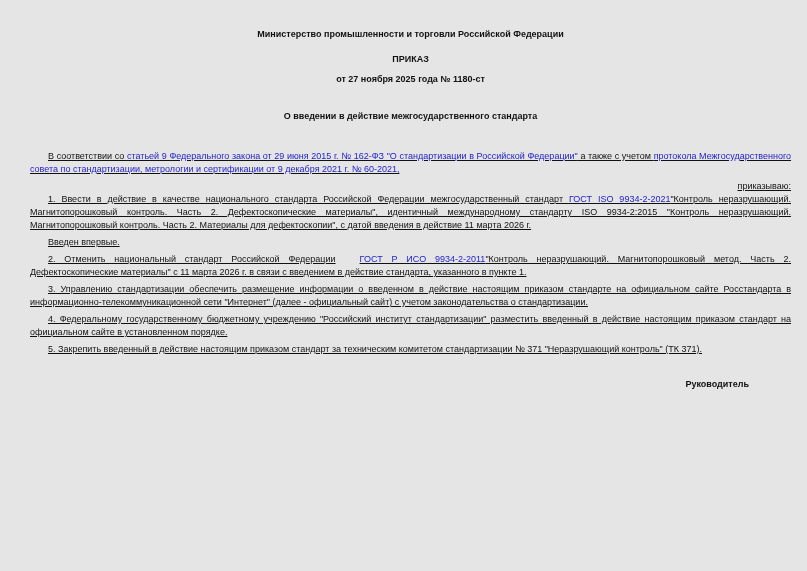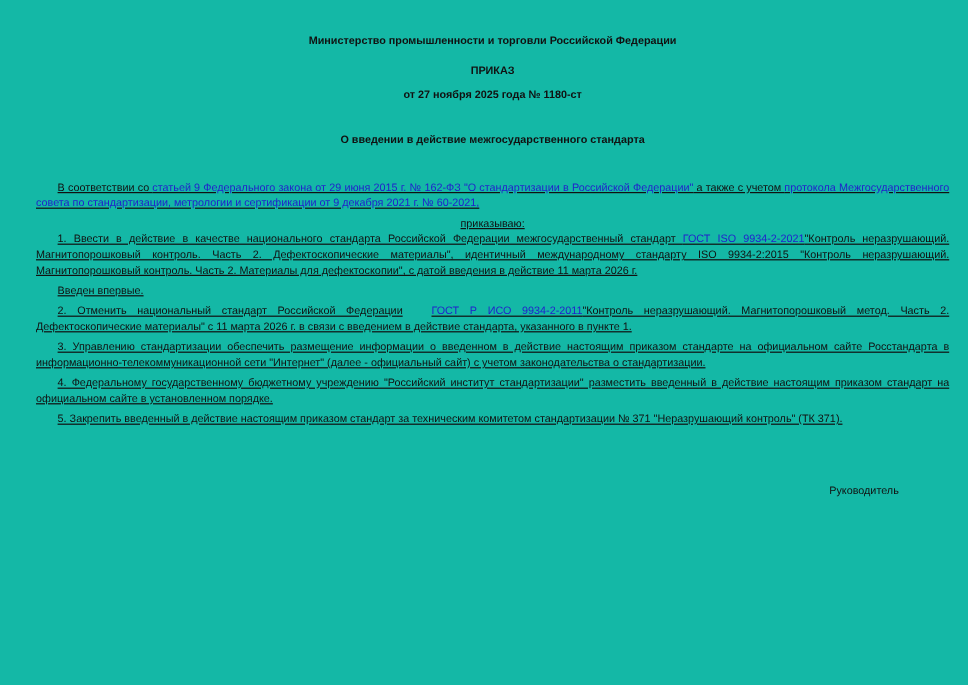--- a/index.html
+++ b/index.html
@@ -4,21 +4,21 @@
 <style>
   html, body {
     margin: 0;
     padding: 0;
     background: #ffffff;
   }
   .page {
     position: relative;
     width: 807px;
     min-height: 571px;
-    background: #14b8a6;
+    background: #e5e5e5;
     font-family: "Liberation Sans", sans-serif;
     color: #111111;
     box-sizing: border-box;
     padding: 28px 16px 20px 30px;
   }
   .doc-header {
     text-align: center;
     font-weight: bold;
     font-size: 9px;
     line-height: 12px;
@@ -37,34 +37,35 @@
   .doc-body {
     margin-top: 28px;
     font-size: 9px;
     line-height: 13px;
   }
   .doc-body p {
     margin: 0 0 4px 0;
     text-align: justify;
     text-decoration: underline;
   }
-  .doc-body p.no-indent { text-indent: 0; text-align: center; }
+  .doc-body p.no-indent { text-indent: 0; text-align: right; }
   .doc-body p.indent { text-indent: 18px; }
   .doc-body p.tight { margin-bottom: 0; }
   .doc-link {
     color: #2222cc;
     text-decoration: none;
     cursor: pointer;
   }
   .signature {
-    margin-top: 47px;
+    margin-top: 22px;
     padding-right: 42px;
     text-align: right;
     font-size: 9px;
     line-height: 13px;
+    font-weight: bold;
   }
   .signature div { margin: 0; }
 </style>
 </head>
 <body>
 
 <div class="page">
 
   <div class="doc-header">
     <p class="ministry">Министерство промышленности и торговли Российской Федерации</p>

